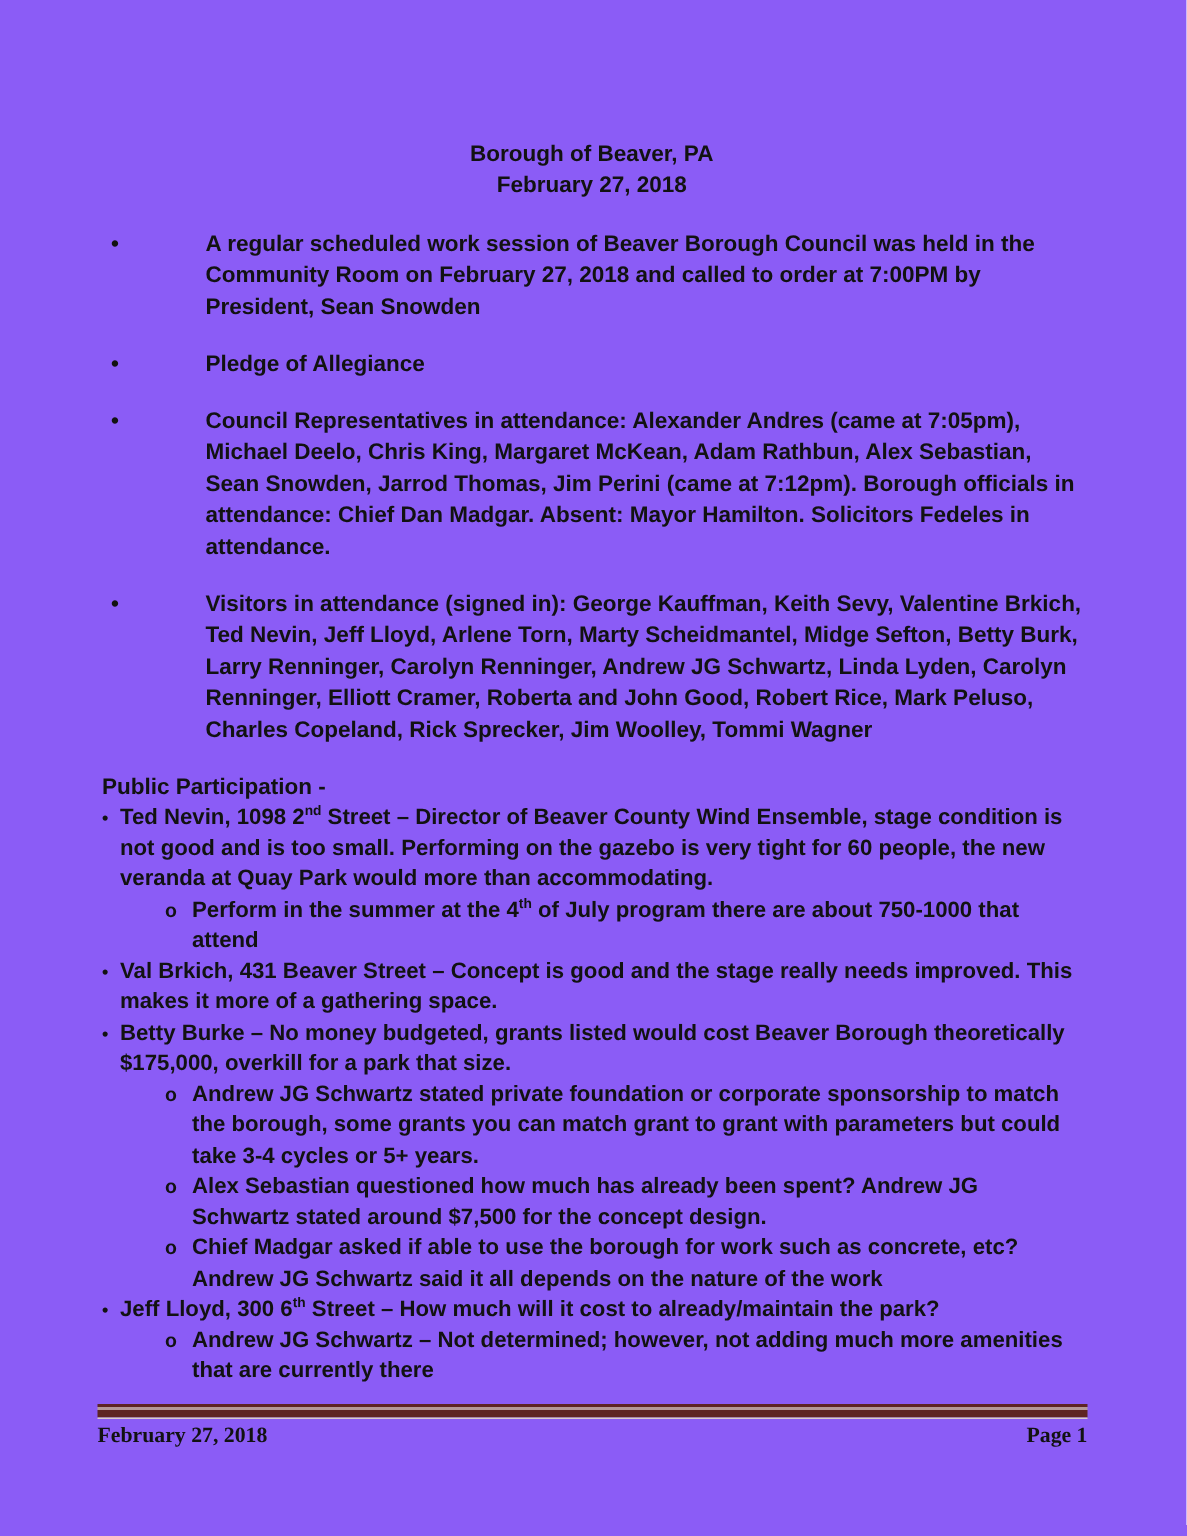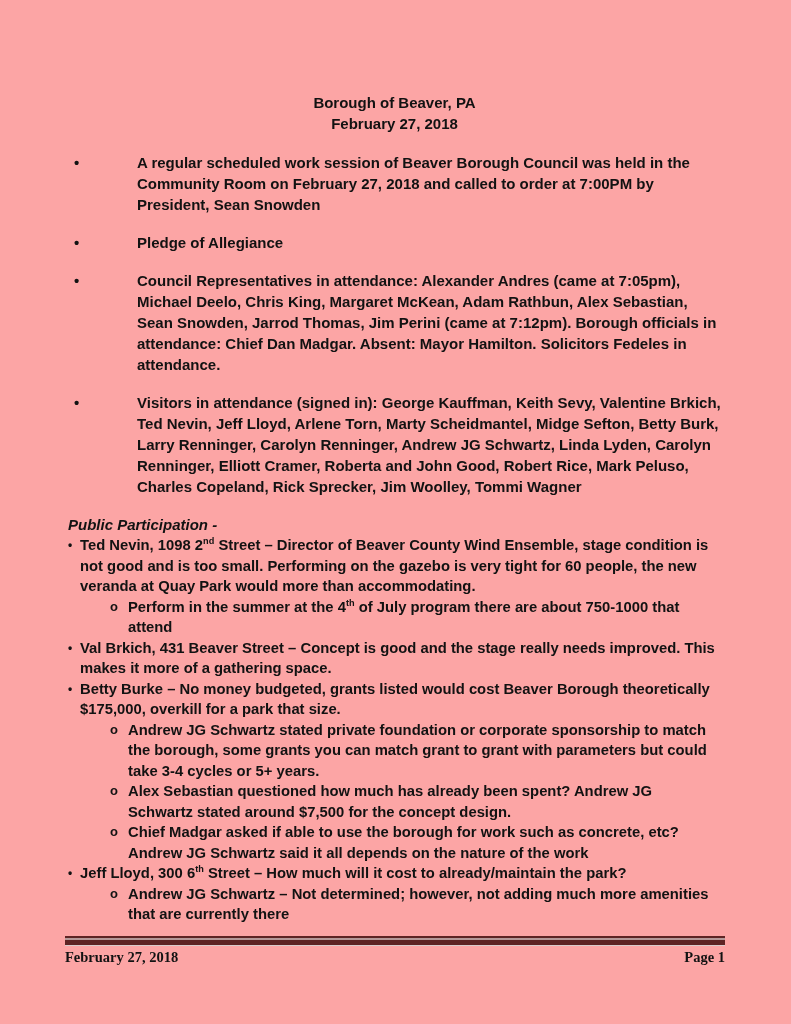--- a/index.html
+++ b/index.html
@@ -6,42 +6,42 @@
   html,body { background:#ffffff; }
   body{
     width:791px; height:1024px;
     font-family:"Liberation Sans", sans-serif;
     color:#121212;
     -webkit-font-smoothing:antialiased;
   }
   .page{
     position:relative;
     width:791px; height:1024px;
-    background:#fca5a5;
+    background:#8b5cf6;
     overflow:hidden;
   }
   .content{
     padding:92px 70px 0 68px;
     font-size:15px;
     font-weight:700;
     line-height:21px;
   }
   .title-block{ text-align:center; margin-bottom:18px; }
   .title-line{ font-weight:700; }
 
   
   .top-list{ }
   .top-item{ display:flex; margin-bottom:17px; }
   .top-item .marker{ flex:0 0 27px; padding-left:6px; }
   .top-item .txt{ flex:1;margin-left:42px; }
 
   .intro{ margin-top:10px; margin-bottom:18px; }
 
   .section-heading{ font-style:italic; font-weight:700; }
-  .section-subheading{ font-weight:700;font-style:italic; }
+  .section-subheading{ font-weight:700; }
 
   
   .p-list{ font-size:14.8px; line-height:20.5px; }
   .p-item{ display:flex; }
   .p-item .marker{ flex:0 0 12px; font-size:12px; }
   .p-item .txt{ flex:1; }
   .s-list{ margin-left:30px; }
   .s-item{ display:flex; }
   .s-item .marker{ flex:0 0 30px; padding-left:12px; font-size:13px; }
   .s-item .txt{ flex:1; }

